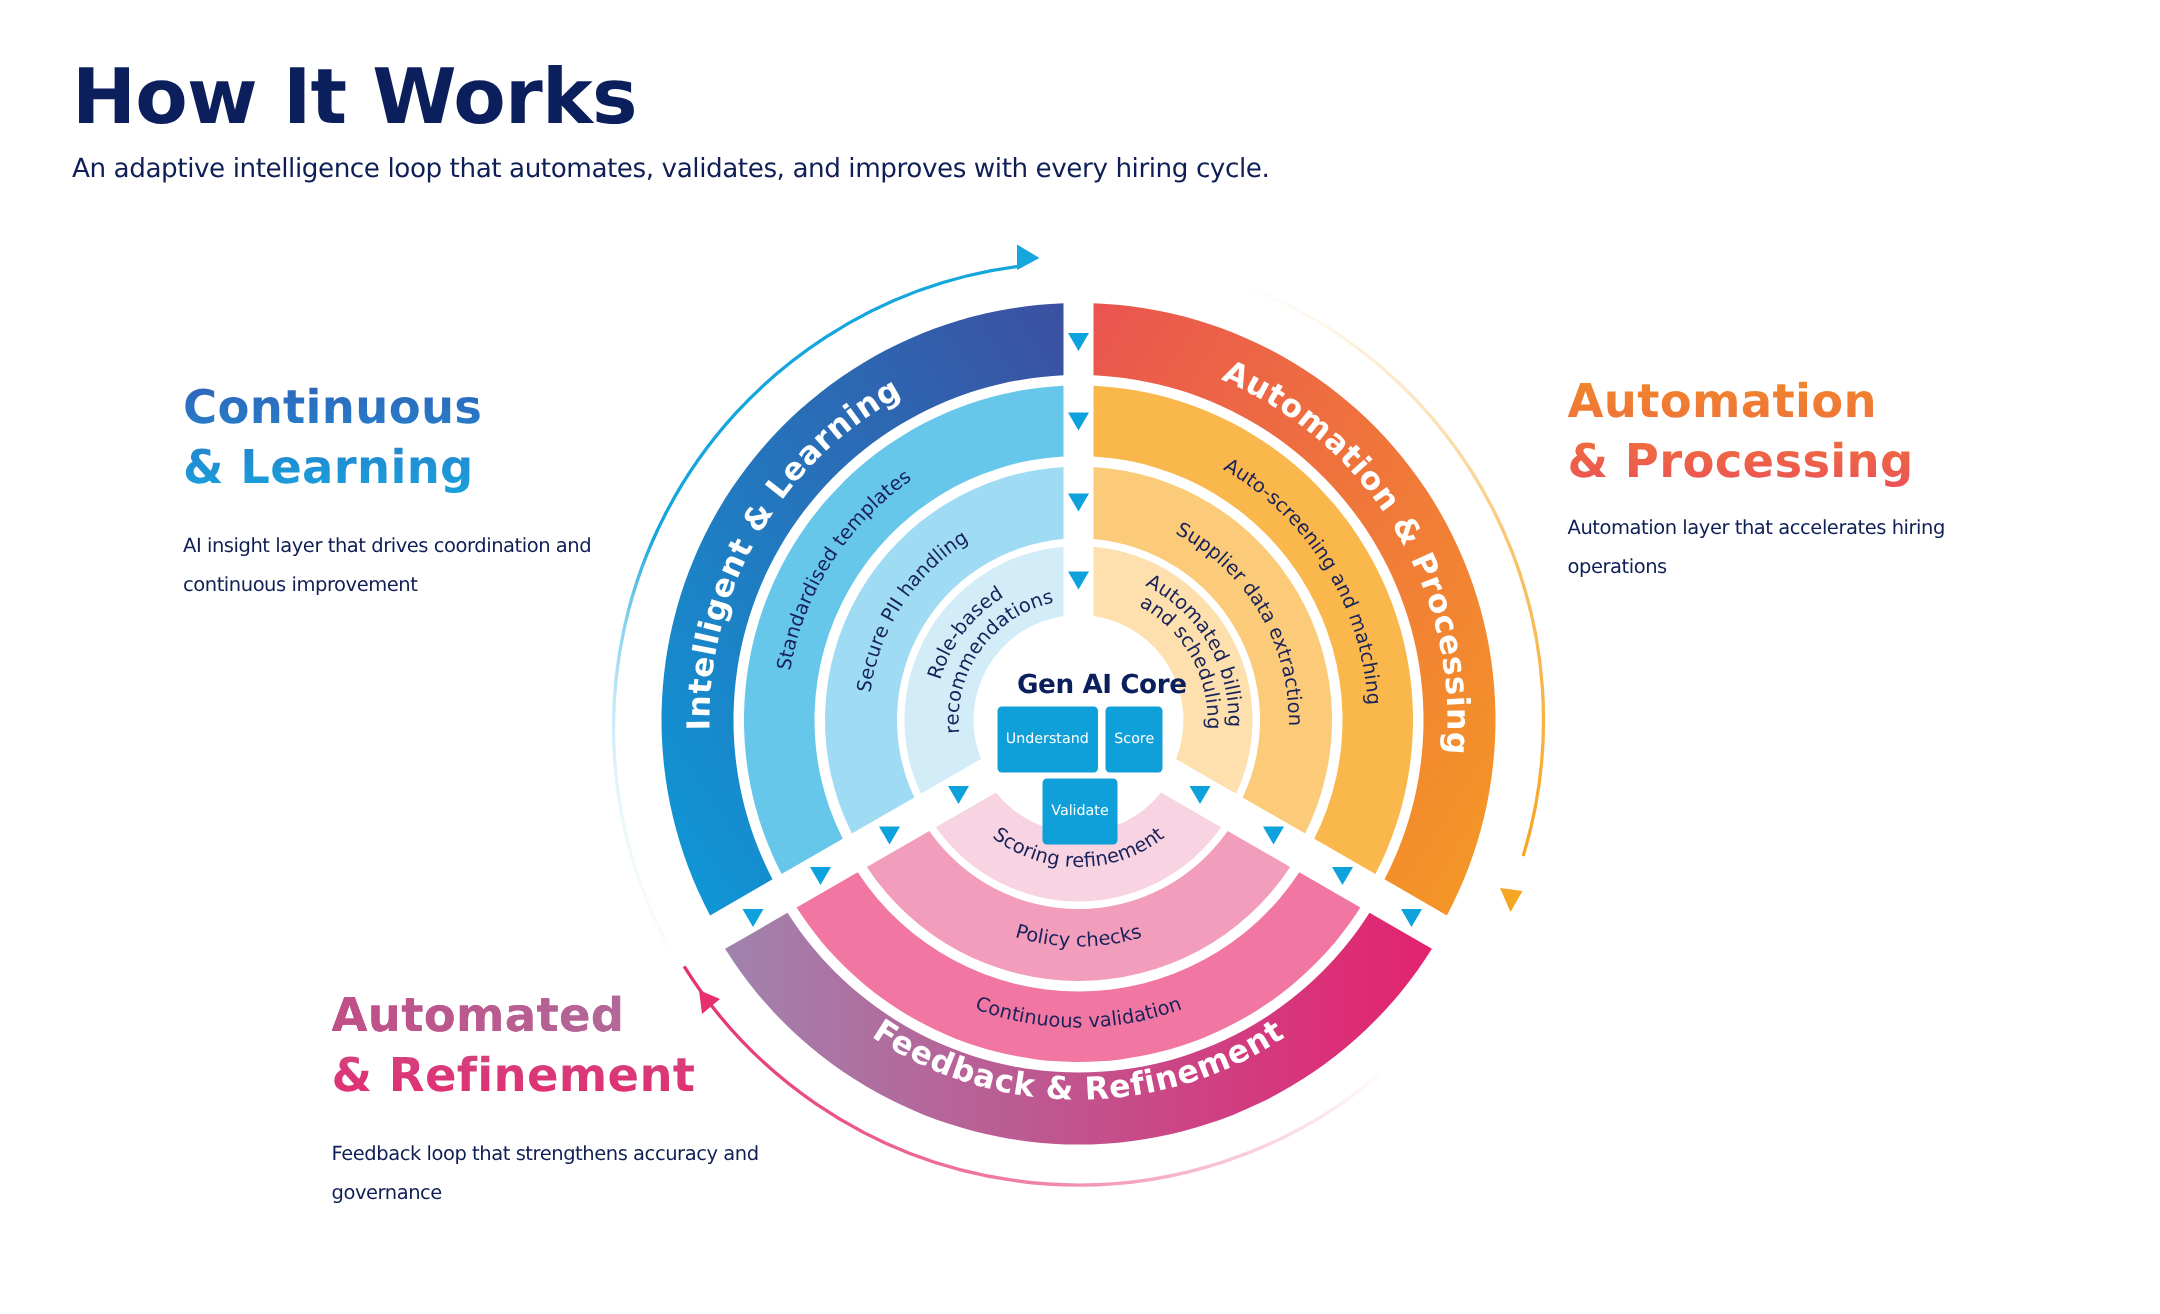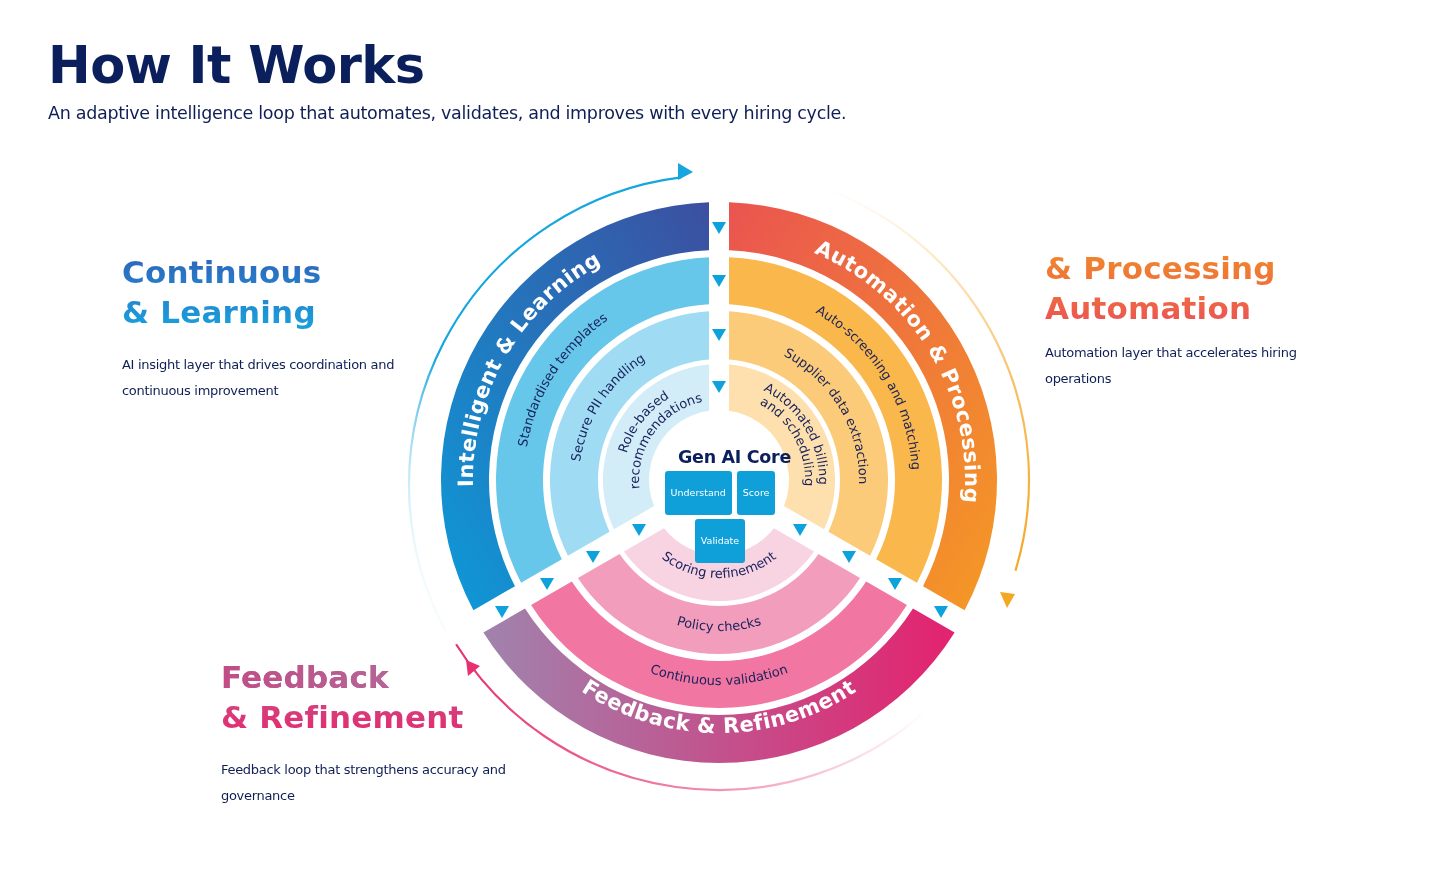--- a/index.html
+++ b/index.html
@@ -42,29 +42,29 @@
 <div class="side" id="side-left">
   <h2>
     <span>Continuous</span>
     <span>&amp; Learning</span>
   </h2>
   <p>AI insight layer that drives coordination and continuous improvement</p>
 </div>
 
 <div class="side" id="side-right">
   <h2>
+    <span>Automation</span>
     <span>&amp; Processing</span>
-    <span>Automation</span>
   </h2>
   <p>Automation layer that accelerates hiring operations</p>
 </div>
 
 <div class="side" id="side-bottom">
   <h2>
-    <span>Feedback</span>
+    <span>Automated</span>
     <span>&amp; Refinement</span>
   </h2>
   <p>Feedback loop that strengthens accuracy and governance</p>
 </div>
 
 <svg id="diagram" width="1440" height="876" viewBox="0 0 1440 876">
   <defs>
     <linearGradient id="g-left" x1="0" y1="1" x2="1" y2="0">
       <stop offset="0" id="g-left-a" stop-color="#0d9ad8"></stop>
         <stop offset="1" id="g-left-b" stop-color="#3c4fa0"></stop>

